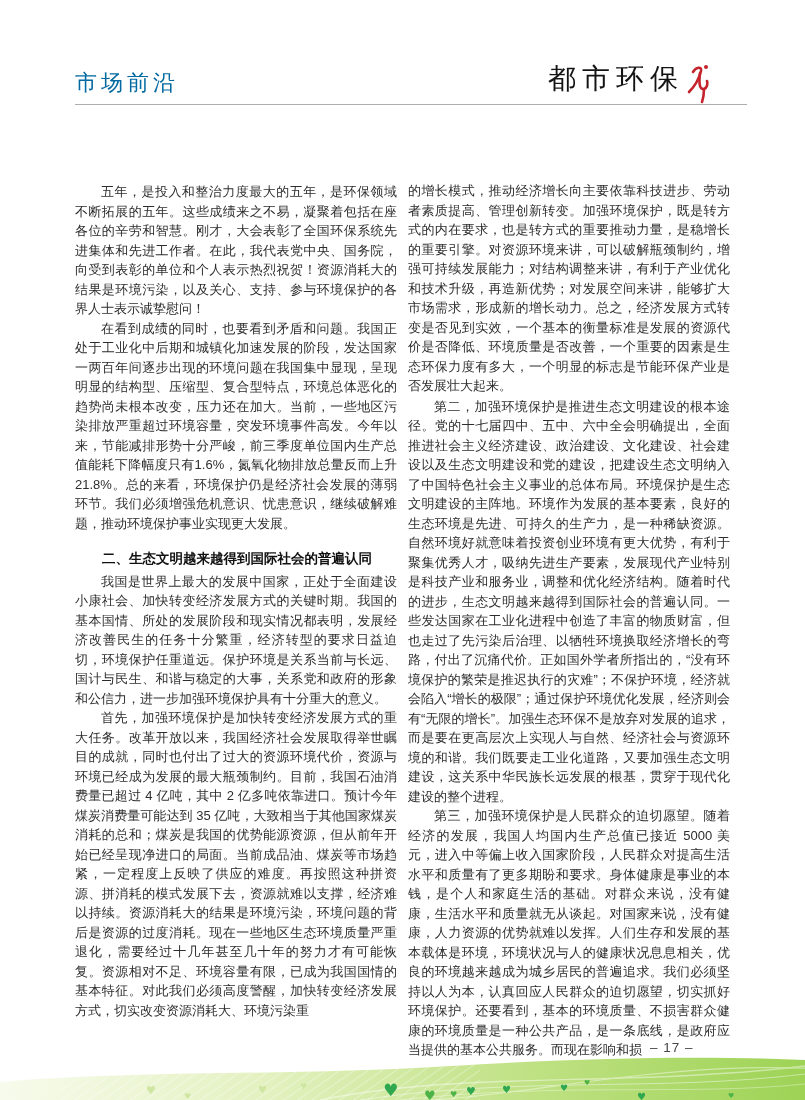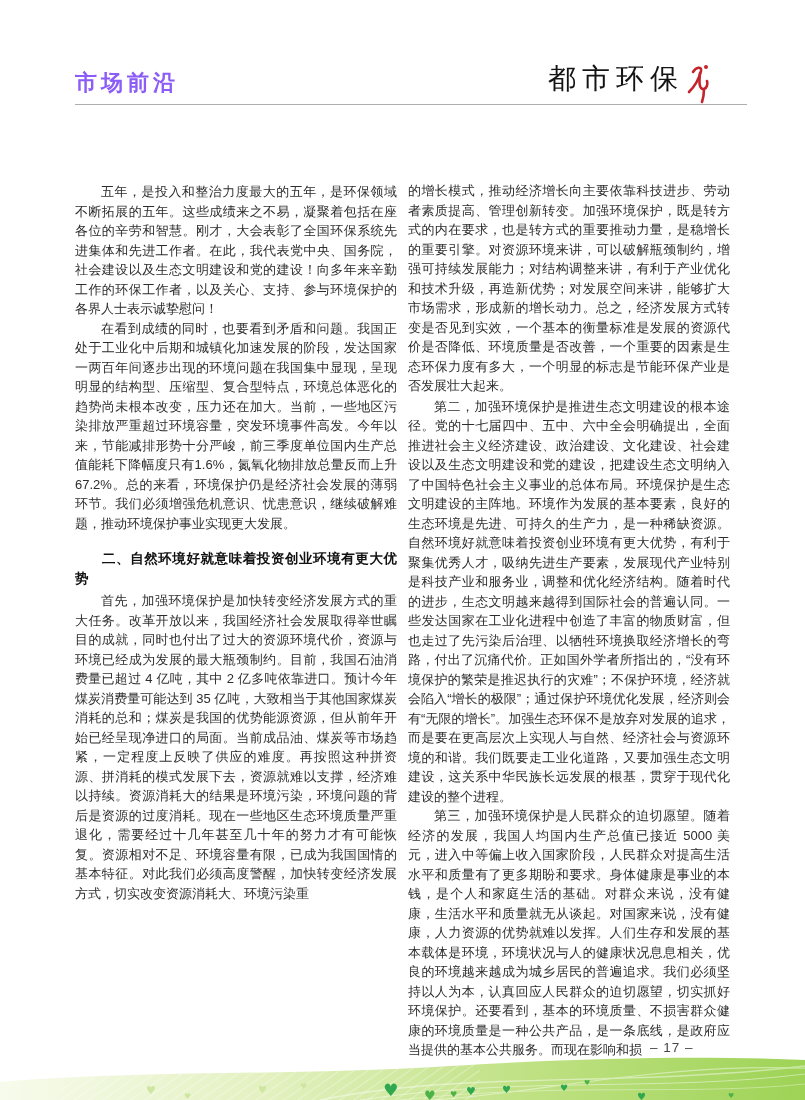--- a/index.html
+++ b/index.html
@@ -4,21 +4,21 @@
 <style>
   html,body{margin:0;padding:0;}
   body{
     width:805px;height:1100px;background:#ffffff;position:relative;overflow:hidden;
     font-family:"Liberation Sans", sans-serif;
   }
   .page{position:absolute;inset:0;}
   
   .header-label{
     position:absolute;left:75px;top:68px;
-    font-size:22px;color:#8b5cf6;letter-spacing:4px;font-weight:700;
+    font-size:22px;color:#0369a1;letter-spacing:4px;font-weight:400;
   }
   .magazine{
     position:absolute;left:548px;top:62px;display:flex;align-items:flex-start;
   }
   .magazine-title{
     font-size:28px;font-weight:normal;color:#141414;letter-spacing:6px;line-height:34px;
   }
   .logo-mark{width:26px;height:44px;margin-left:2px;margin-top:-2px;}
   .header-rule{
     position:absolute;left:75px;top:104px;width:672px;height:1px;background:#aeaeae;
@@ -57,23 +57,24 @@
         <path d="M7,12 C10,7 16,6 15,11 C13,19 8,27 3,32"></path>
         <path d="M14,13 C13,22 13,30 18,29 C21,28 22,24 21,21"></path>
         <path d="M18,29 C18,34 17,39 16,42"></path>
       </g>
       <circle cx="20" cy="7" r="2" fill="#c4232b"></circle>
     </svg>
   </div>
   <div class="header-rule"></div>
 
   <div class="col col-left">
-    <p>五年，是投入和整治力度最大的五年，是环保领域不断拓展的五年。这些成绩来之不易，凝聚着包括在座各位的辛劳和智慧。刚才，大会表彰了全国环保系统先进集体和先进工作者。在此，我代表党中央、国务院，社会建设以及生态文明建设和党的建设！向多年来辛勤工作的环保工作者，以及关心、支持、参与环境保护的各界人士表示诚挚慰问！</p>
-    <p>在看到成绩的同时，也要看到矛盾和问题。我国正处于工业化中后期和城镇化加速发展的阶段，发达国家一两百年间逐步出现的环境问题在我国集中显现，呈现明显的结构型、压缩型、复合型特点，环境总体恶化的趋势尚未根本改变，压力还在加大。当前，一些地区污染排放严重超过环境容量，突发环境事件高发。今年以来，节能减排形势十分严峻，前三季度单位国内生产总值能耗下降幅度只有1.6%，氮氧化物排放总量反而上升 67.2%。总的来看，环境保护仍是经济社会发展的薄弱环节。我们必须增强危机意识、忧患意识，继续破解难题，推动环境保护事业实现更大发展。</p>
-    <h3>二、自然环境好就意味着投资创业环境有更大优势</h3>
+    <p>五年，是投入和整治力度最大的五年，是环保领域不断拓展的五年。这些成绩来之不易，凝聚着包括在座各位的辛劳和智慧。刚才，大会表彰了全国环保系统先进集体和先进工作者。在此，我代表党中央、国务院，向受到表彰的单位和个人表示热烈祝贺！资源消耗大的结果是环境污染，以及关心、支持、参与环境保护的各界人士表示诚挚慰问！</p>
+    <p>在看到成绩的同时，也要看到矛盾和问题。我国正处于工业化中后期和城镇化加速发展的阶段，发达国家一两百年间逐步出现的环境问题在我国集中显现，呈现明显的结构型、压缩型、复合型特点，环境总体恶化的趋势尚未根本改变，压力还在加大。当前，一些地区污染排放严重超过环境容量，突发环境事件高发。今年以来，节能减排形势十分严峻，前三季度单位国内生产总值能耗下降幅度只有1.6%，氮氧化物排放总量反而上升 21.8%。总的来看，环境保护仍是经济社会发展的薄弱环节。我们必须增强危机意识、忧患意识，继续破解难题，推动环境保护事业实现更大发展。</p>
+    <h3>二、生态文明越来越得到国际社会的普遍认同</h3>
+    <p>我国是世界上最大的发展中国家，正处于全面建设小康社会、加快转变经济发展方式的关键时期。我国的基本国情、所处的发展阶段和现实情况都表明，发展经济改善民生的任务十分繁重，经济转型的要求日益迫切，环境保护任重道远。保护环境是关系当前与长远、国计与民生、和谐与稳定的大事，关系党和政府的形象和公信力，进一步加强环境保护具有十分重大的意义。</p>
     <p>首先，加强环境保护是加快转变经济发展方式的重大任务。改革开放以来，我国经济社会发展取得举世瞩目的成就，同时也付出了过大的资源环境代价，资源与环境已经成为发展的最大瓶颈制约。目前，我国石油消费量已超过 4 亿吨，其中 2 亿多吨依靠进口。预计今年煤炭消费量可能达到 35 亿吨，大致相当于其他国家煤炭消耗的总和；煤炭是我国的优势能源资源，但从前年开始已经呈现净进口的局面。当前成品油、煤炭等市场趋紧，一定程度上反映了供应的难度。再按照这种拼资源、拼消耗的模式发展下去，资源就难以支撑，经济难以持续。资源消耗大的结果是环境污染，环境问题的背后是资源的过度消耗。现在一些地区生态环境质量严重退化，需要经过十几年甚至几十年的努力才有可能恢复。资源相对不足、环境容量有限，已成为我国国情的基本特征。对此我们必须高度警醒，加快转变经济发展方式，切实改变资源消耗大、环境污染重</p>
   </div>
 
   <div class="col col-right">
     <p class="cont">的增长模式，推动经济增长向主要依靠科技进步、劳动者素质提高、管理创新转变。加强环境保护，既是转方式的内在要求，也是转方式的重要推动力量，是稳增长的重要引擎。对资源环境来讲，可以破解瓶颈制约，增强可持续发展能力；对结构调整来讲，有利于产业优化和技术升级，再造新优势；对发展空间来讲，能够扩大市场需求，形成新的增长动力。总之，经济发展方式转变是否见到实效，一个基本的衡量标准是发展的资源代价是否降低、环境质量是否改善，一个重要的因素是生态环保力度有多大，一个明显的标志是节能环保产业是否发展壮大起来。</p>
     <p>第二，加强环境保护是推进生态文明建设的根本途径。党的十七届四中、五中、六中全会明确提出，全面推进社会主义经济建设、政治建设、文化建设、社会建设以及生态文明建设和党的建设，把建设生态文明纳入了中国特色社会主义事业的总体布局。环境保护是生态文明建设的主阵地。环境作为发展的基本要素，良好的生态环境是先进、可持久的生产力，是一种稀缺资源。自然环境好就意味着投资创业环境有更大优势，有利于聚集优秀人才，吸纳先进生产要素，发展现代产业特别是科技产业和服务业，调整和优化经济结构。随着时代的进步，生态文明越来越得到国际社会的普遍认同。一些发达国家在工业化进程中创造了丰富的物质财富，但也走过了先污染后治理、以牺牲环境换取经济增长的弯路，付出了沉痛代价。正如国外学者所指出的，“没有环境保护的繁荣是推迟执行的灾难”；不保护环境，经济就会陷入“增长的极限”；通过保护环境优化发展，经济则会有“无限的增长”。加强生态环保不是放弃对发展的追求，而是要在更高层次上实现人与自然、经济社会与资源环境的和谐。我们既要走工业化道路，又要加强生态文明建设，这关系中华民族长远发展的根基，贯穿于现代化建设的整个进程。</p>
     <p>第三，加强环境保护是人民群众的迫切愿望。随着经济的发展，我国人均国内生产总值已接近 5000 美元，进入中等偏上收入国家阶段，人民群众对提高生活水平和质量有了更多期盼和要求。身体健康是事业的本钱，是个人和家庭生活的基础。对群众来说，没有健康，生活水平和质量就无从谈起。对国家来说，没有健康，人力资源的优势就难以发挥。人们生存和发展的基本载体是环境，环境状况与人的健康状况息息相关，优良的环境越来越成为城乡居民的普遍追求。我们必须坚持以人为本，认真回应人民群众的迫切愿望，切实抓好环境保护。还要看到，基本的环境质量、不损害群众健康的环境质量是一种公共产品，是一条底线，是政府应当提供的基本公共服务。而现在影响和损</p>
   </div>
 
   <div class="page-number">– 17 –</div>

